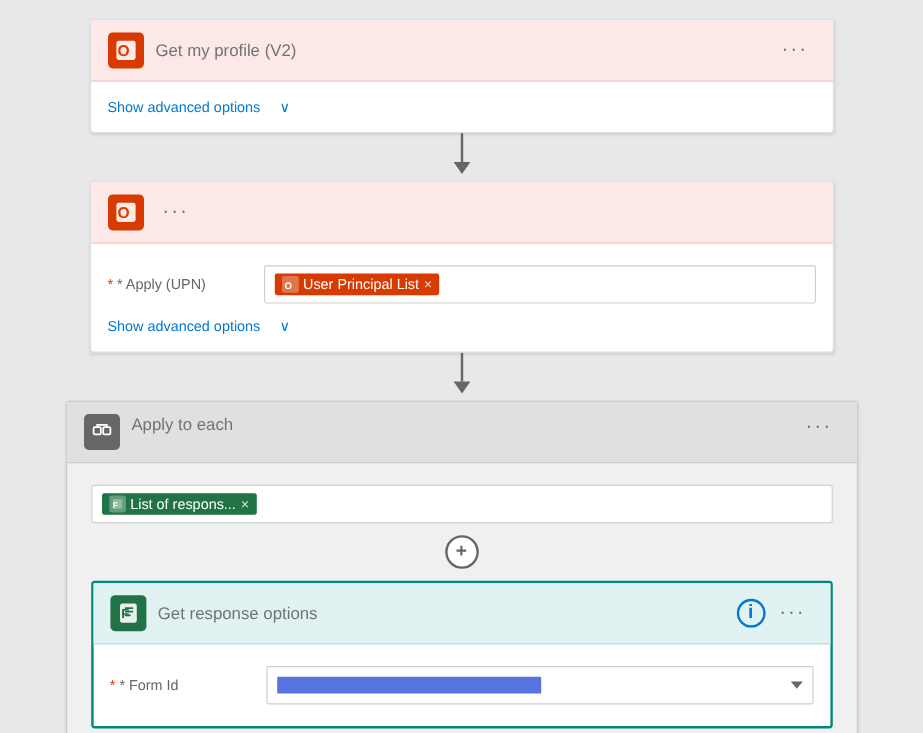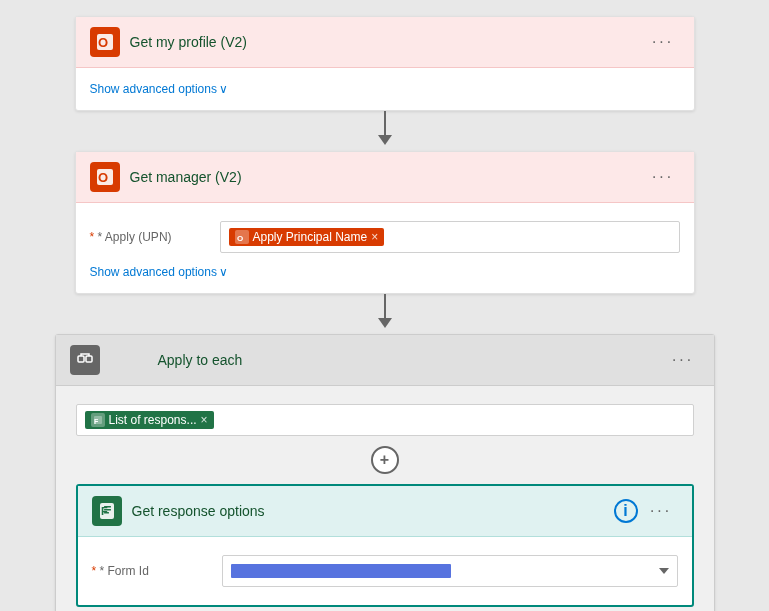--- a/index.html
+++ b/index.html
@@ -76,21 +76,21 @@
       align-items: center;
       justify-content: center;
       margin-right: 10px;
       flex-shrink: 0;
     }
 
     .card-title {
       flex: 1;
       font-size: 14px;
       font-weight: 500;
-      color: #14532d;
+      color: #737373;
     }
 
     .more-btn {
       background: none;
       border: none;
       cursor: pointer;
       color: #666;
       font-size: 16px;
       letter-spacing: 2px;
       padding: 2px 6px;
@@ -100,21 +100,21 @@
     .flow-card-body {
       padding: 10px 14px;
     }
 
     .show-advanced {
       color: #0078d4;
       font-size: 12px;
       cursor: pointer;
       display: flex;
       align-items: center;
-      gap: 2px;
+      gap: 16px;
       padding: 4px 0;
       background: none;
       border: none;
       text-decoration: none;
     }
 
     
     .arrow-connector {
       display: flex;
       flex-direction: column;
@@ -200,25 +200,24 @@
     .apply-card {
       width: 660px;
       background: #f0f0f0;
       border: 1px solid #ccc;
       border-radius: 3px;
       box-shadow: 0 1px 3px rgba(0,0,0,0.1);
     }
 
     .apply-card-header {
       display: flex;
-      align-items: center;
+      align-items: flex-start;
       padding: 10px 14px;
       background: #e0e0e0;
       border-bottom: 1px solid #ccc;
-      gap: 48px;
     }
 
     .apply-card-body {
       padding: 10px 20px 14px 20px;
     }
 
     
     .inner-card {
       width: 100%;
       background: #fff;
@@ -338,37 +337,36 @@
   </div>
 
   <div class="flow-card">
     <div class="flow-card-header">
       <div class="office-icon">
         <svg viewBox="0 0 20 20" fill="none">
           <rect x="2" y="2" width="16" height="16" rx="2" fill="#fff" opacity="0.9"></rect>
           <text x="3" y="15" font-size="13" font-weight="bold" fill="#d83b01">O</text>
         </svg>
       </div>
-      <span class="card-title">Get manager (V2)</span>
       <button class="more-btn">···</button>
     </div>
     <div class="flow-card-body">
       <div class="form-row">
         <div class="form-label">
           <span style="color:#d83b01;">*</span>
           <span>* Apply (UPN)</span>
         </div>
         <div class="token-input">
           <div class="token office365">
             <div class="token-icon-small">
               <svg viewBox="0 0 10 10" width="10" height="10">
                 <text x="0" y="9" font-size="8" font-weight="bold" fill="white">O</text>
               </svg>
             </div>
-            <span>Apply Principal Name</span>
+            <span>User Principal List</span>
             <span class="token-close">×</span>
           </div>
         </div>
       </div>
       <button class="show-advanced">
         <span>Show advanced options</span>
         <span>∨</span>
       </button>
     </div>
   </div>

